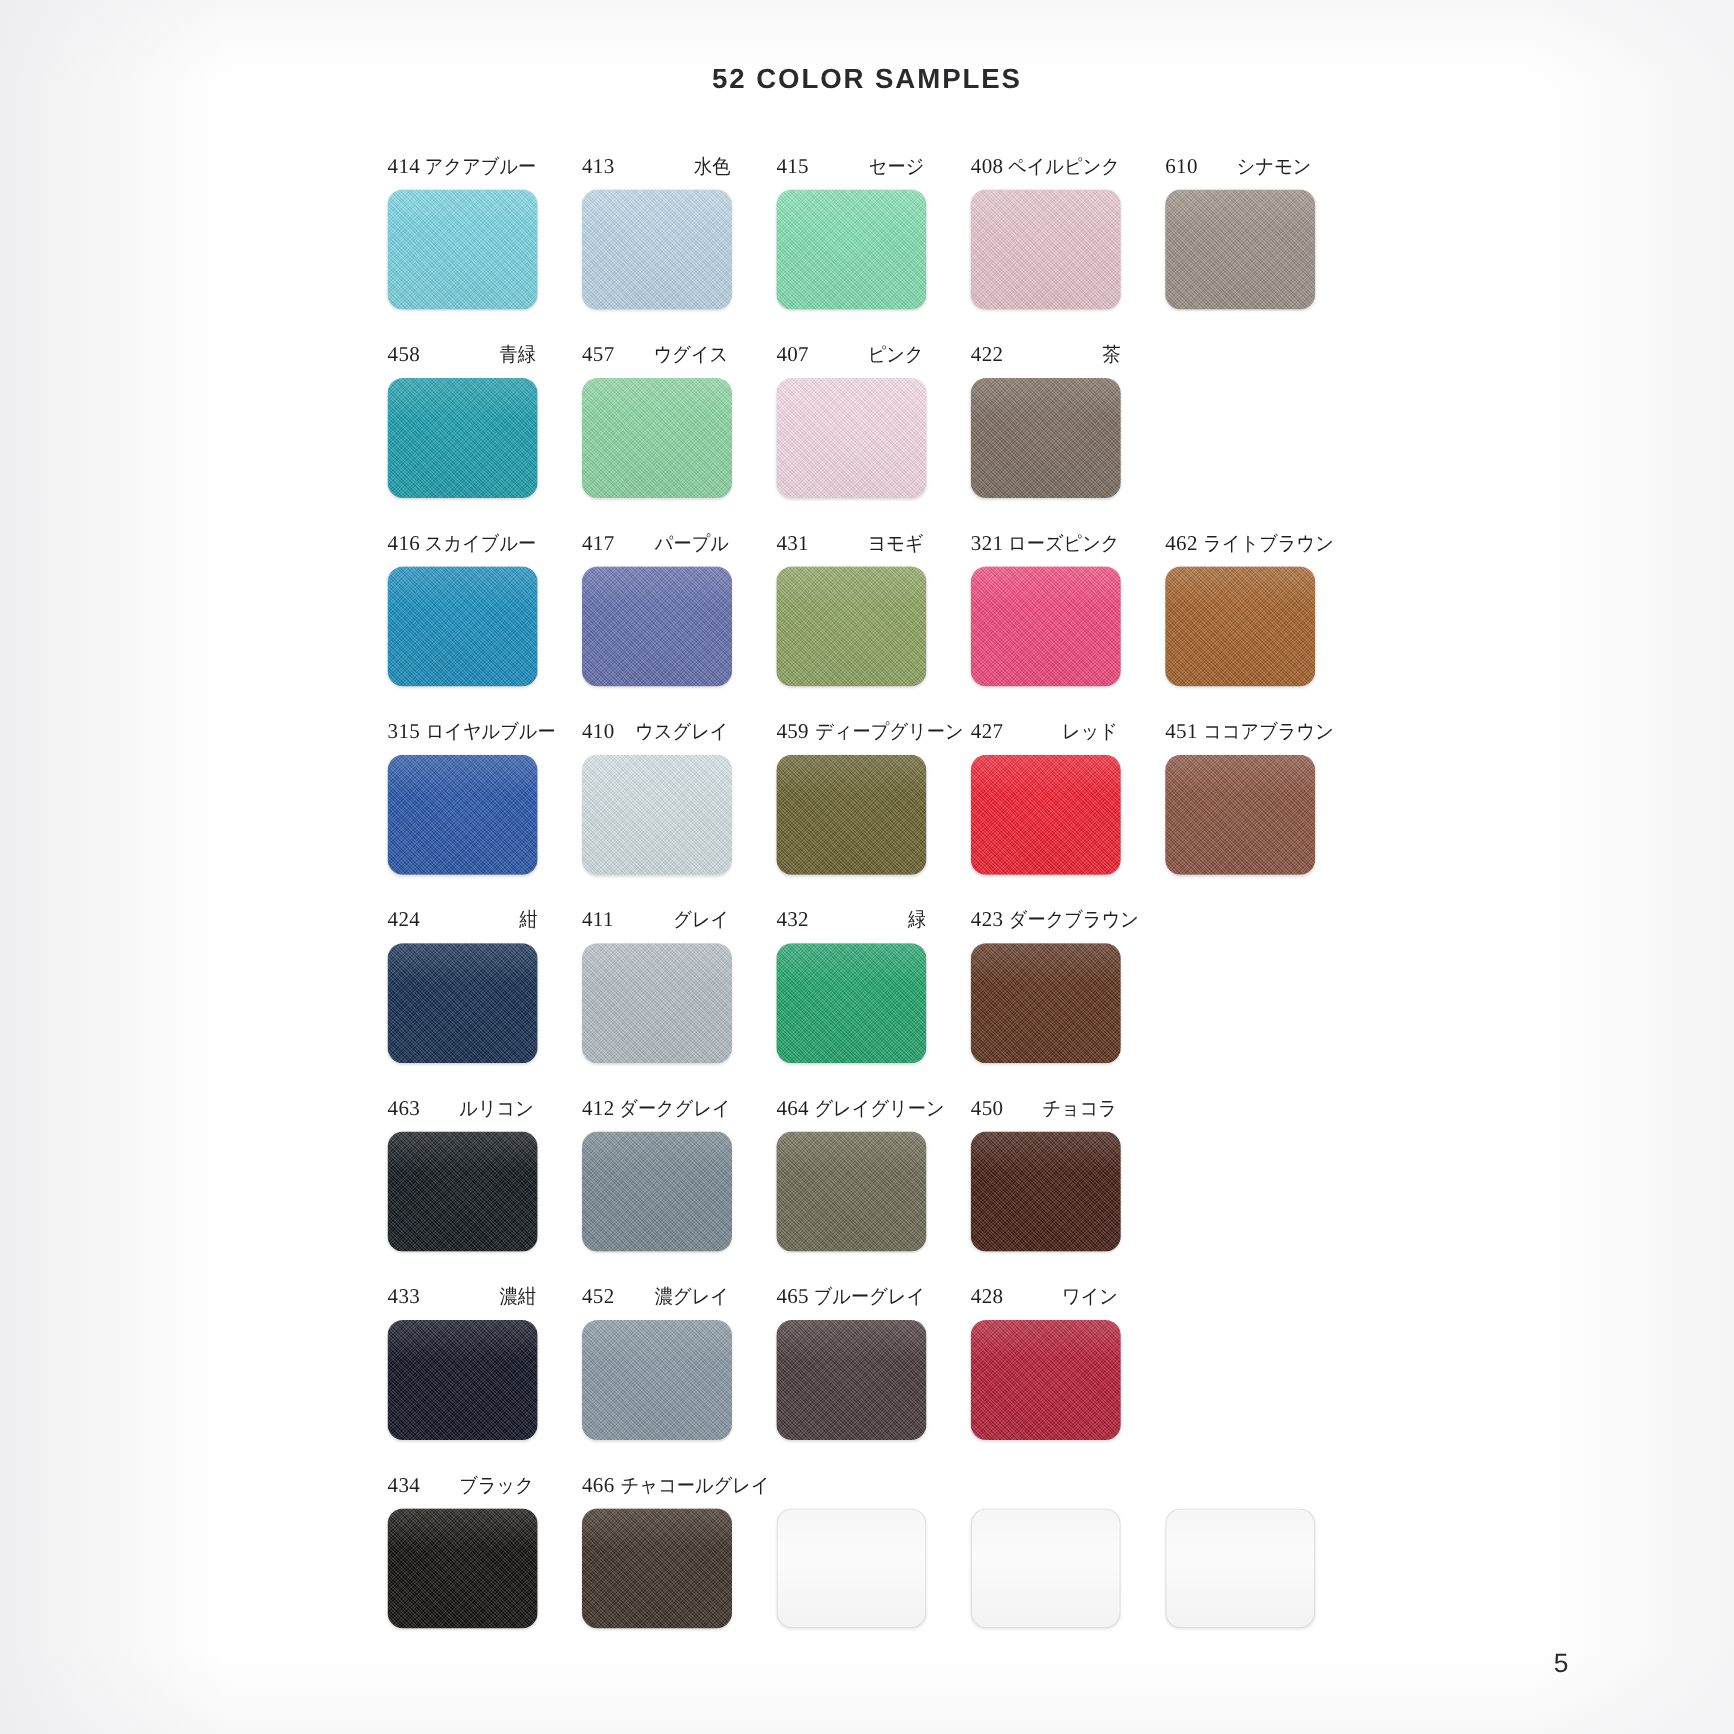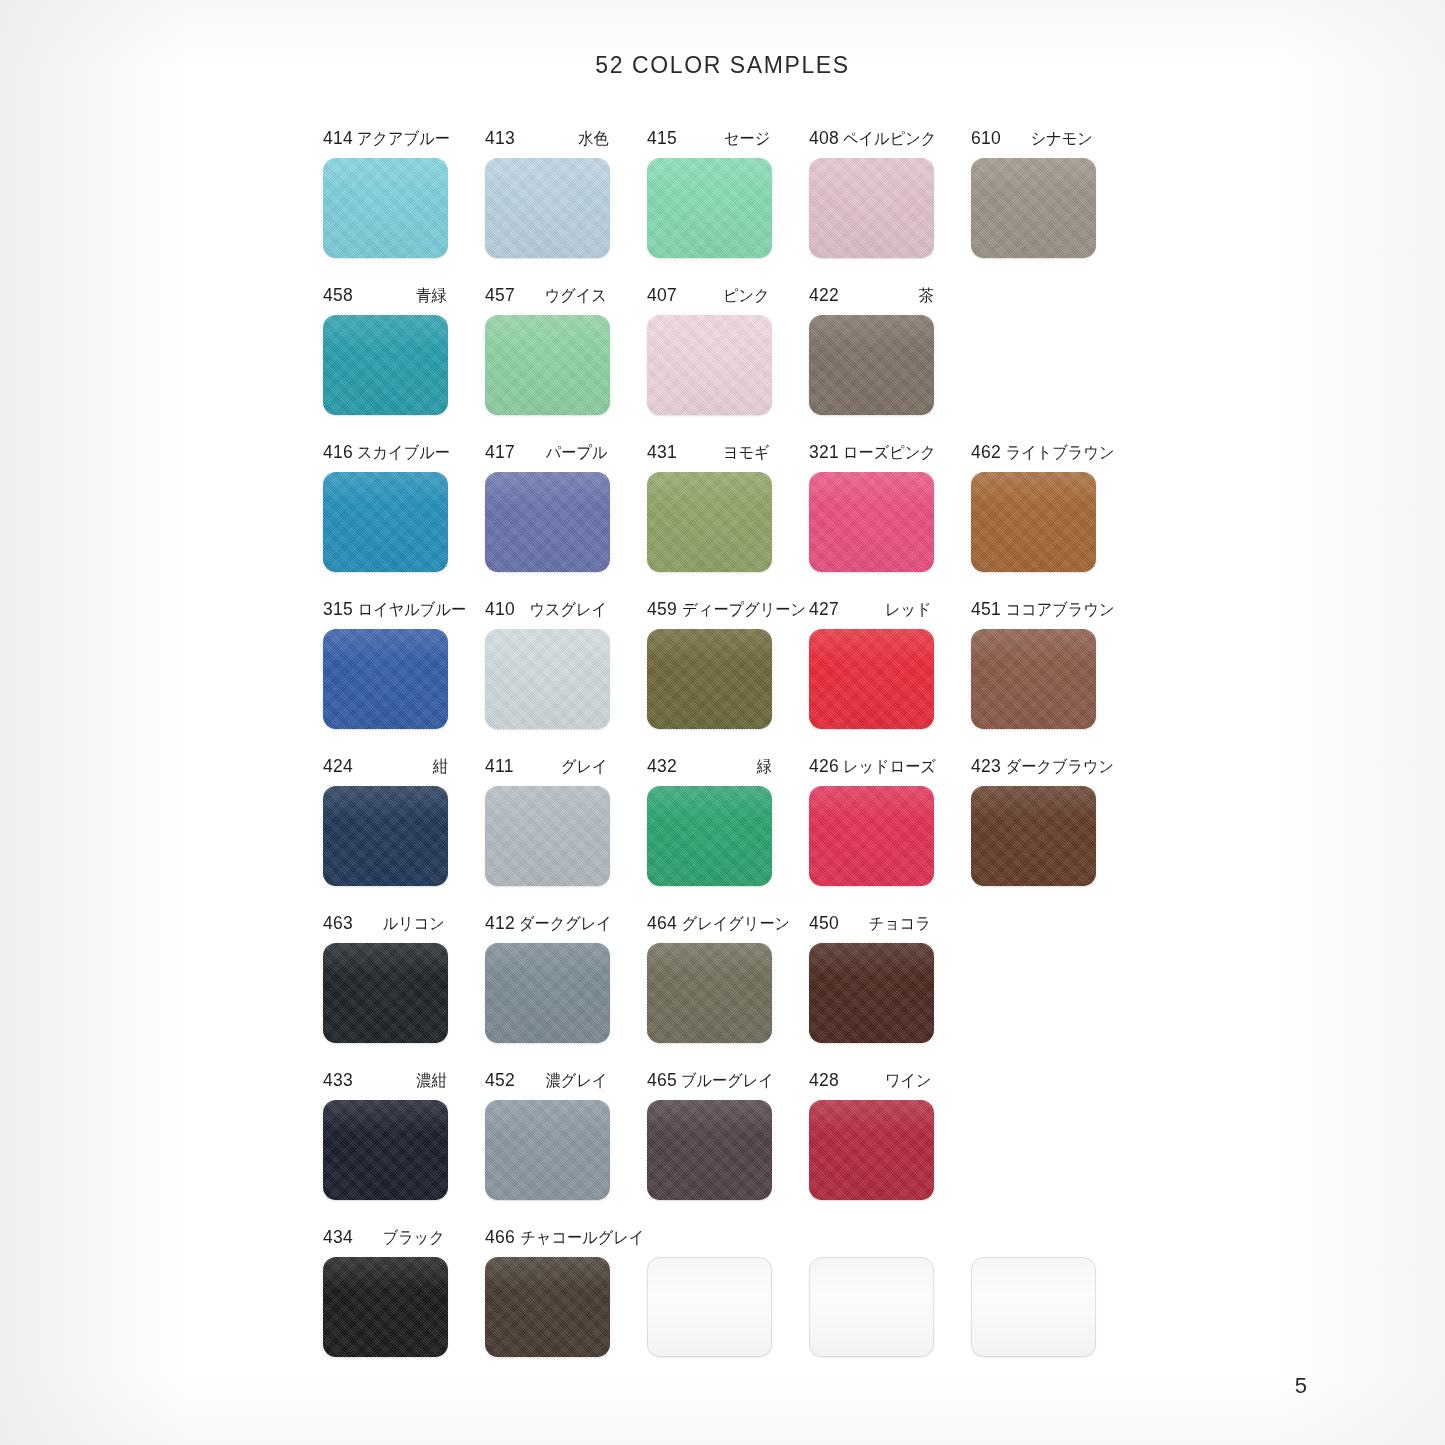--- a/index.html
+++ b/index.html
@@ -28,31 +28,32 @@
   }
   .page-title {
     position: absolute;
     top: 52px;
     left: 0;
     width: 100%;
     text-align: center;
     font-size: 23px;
     letter-spacing: 1.6px;
     color: #2a2a2c;
-    font-weight: 400;
+    font-weight: 700;
   }
   .grid {
     position: absolute;
     top: 128px;
     left: 323px;
     width: 810px;
   }
   .swatch-row {
     display: flex;
     height: 157px;
+    font-family: Liberation Serif, serif;
   }
   .cell {
     width: 162px;
     box-sizing: border-box;
     padding-right: 37px;
   }
   .cell-label {
     display: flex;
     justify-content: space-between;
     align-items: baseline;
@@ -268,27 +269,20 @@
         </div>
         <div class="cell">
           <div class="cell-label">
             <span class="cell-code">432</span>
             <span class="cell-name">緑</span>
           </div>
           <div class="swatch" style="background-color: rgb(35, 163, 107);"></div>
         </div>
         <div class="cell">
           <div class="cell-label">
-            <span class="cell-code">426</span>
-            <span class="cell-name">レッドローズ</span>
-          </div>
-          <div class="swatch" style="background-color: rgb(230, 40, 79);"></div>
-        </div>
-        <div class="cell">
-          <div class="cell-label">
             <span class="cell-code">423</span>
             <span class="cell-name">ダークブラウン</span>
           </div>
           <div class="swatch" style="background-color: rgb(94, 52, 31);"></div>
         </div>
       </div>
       <div class="swatch-row">
         <div class="cell">
           <div class="cell-label">
             <span class="cell-code">463</span>

